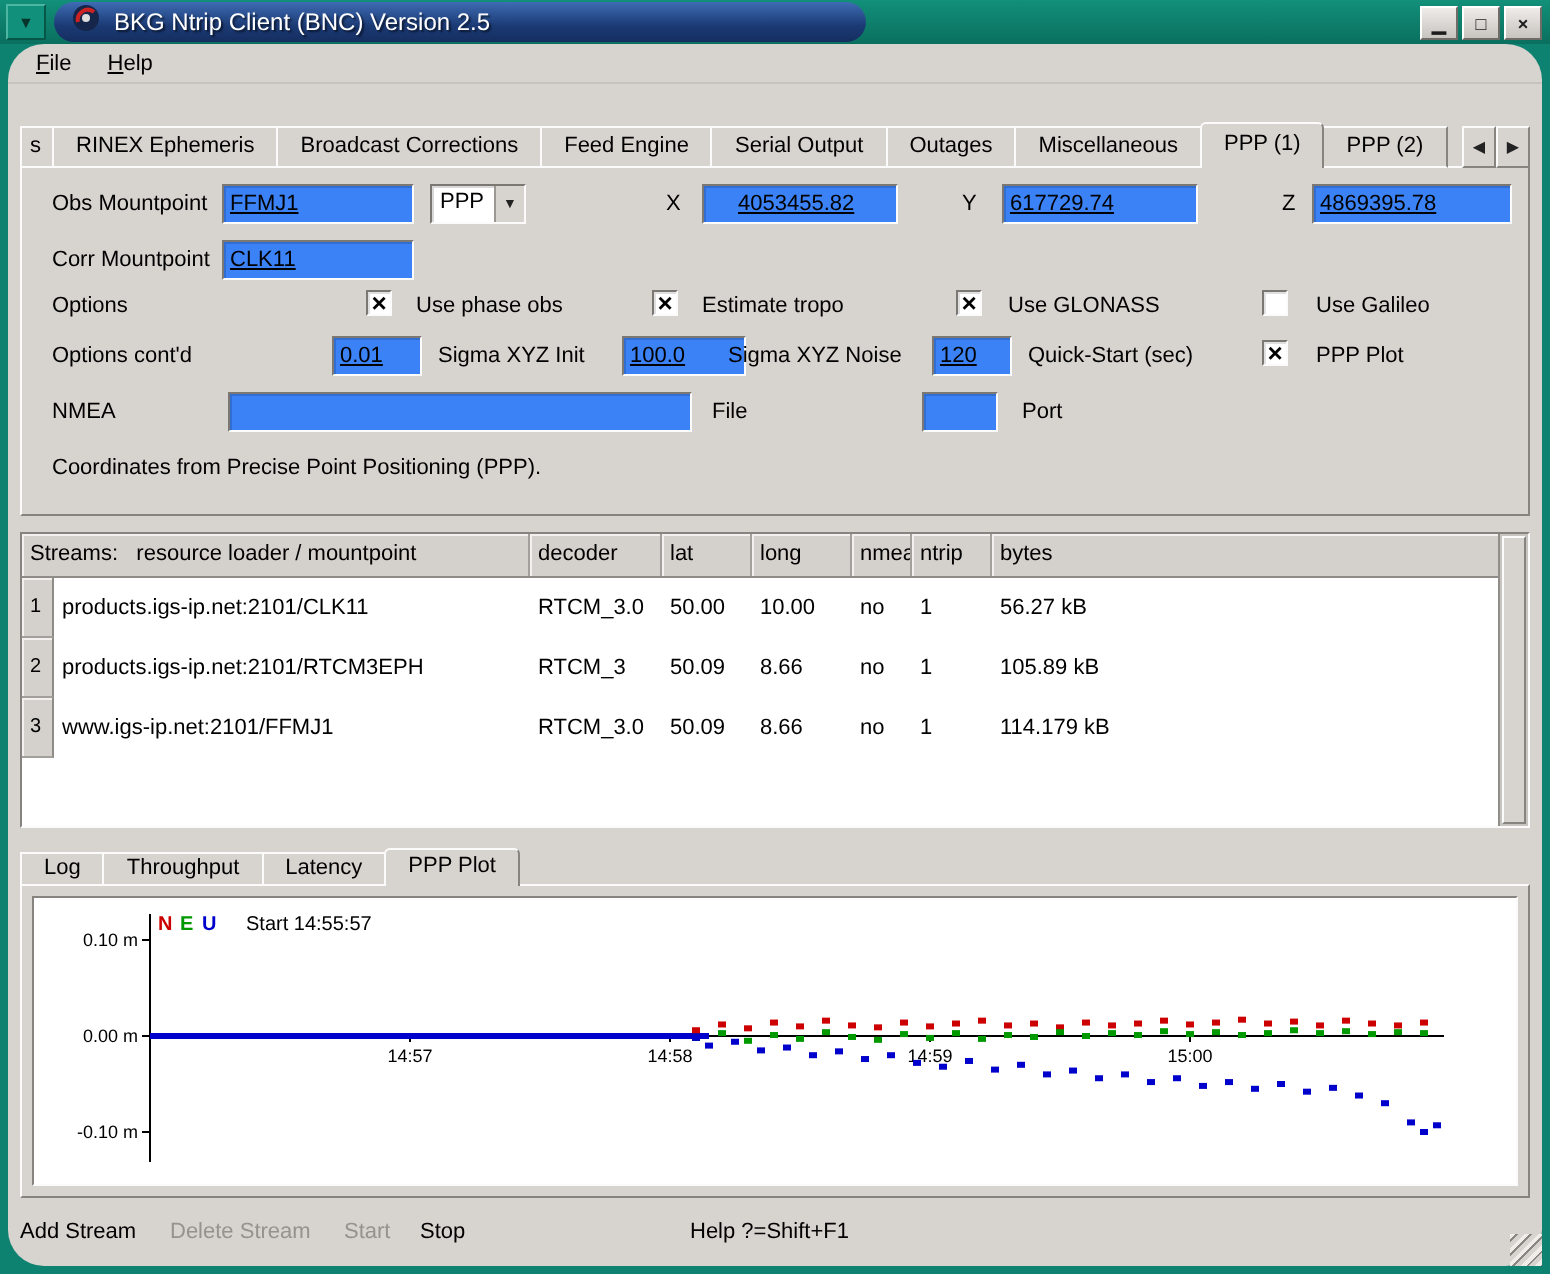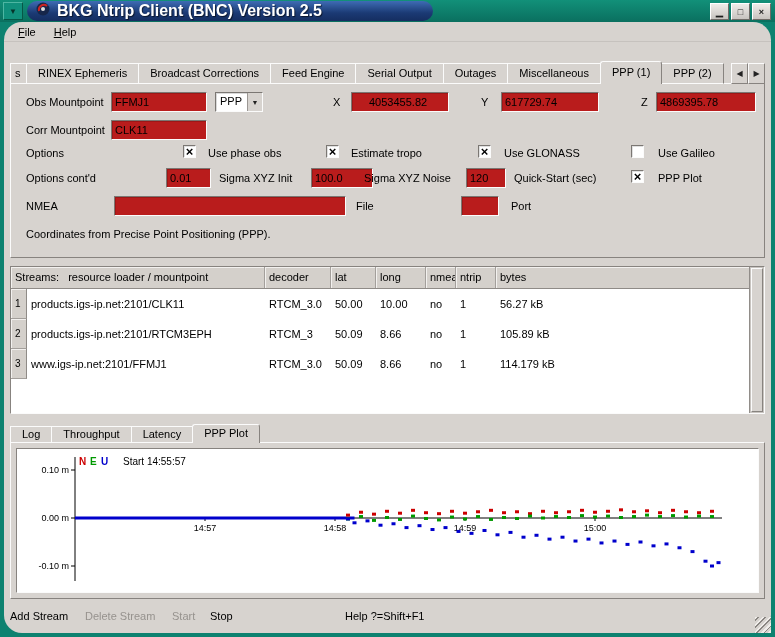--- a/index.html
+++ b/index.html
@@ -6,21 +6,21 @@
   html,body{width:775px;height:637px;}
   body{position:relative;background:#0d8270;font-family:"Liberation Sans",sans-serif;overflow:hidden;}
 
   
   .titlebar{position:absolute;top:0;left:0;right:0;height:22px;background:linear-gradient(#129079,#0a6f5f);}
   .win-menu-btn{position:absolute;left:3px;top:2px;width:20px;height:18px;background:#11907c;
     border:1px solid;border-color:#4db6a2 #065747 #065747 #4db6a2;color:#06332a;font-size:8px;
     display:flex;align-items:center;justify-content:center;cursor:default;}
   .title-blob{position:absolute;left:27px;top:1px;width:406px;height:20px;border-radius:10px;
     background:linear-gradient(#3e6cb4,#1b3a74 60%,#152e60);display:flex;align-items:center;padding:0 9px;gap:7px;}
-  .title-text{color:#fff;font-weight:bold;font-size:16px;text-shadow:1px 1px 1px rgba(0,0,0,.6);white-space:nowrap;}
+  .title-text{color:#fff;font-weight:normal;font-size:12px;text-shadow:1px 1px 1px rgba(0,0,0,.6);white-space:nowrap;}
   .win-buttons{position:absolute;right:4px;top:3px;display:flex;gap:2px;}
   .win-btn{width:19px;height:17px;background:linear-gradient(#efece9,#c7c3bf);
     border:1px solid;border-color:#fff #6f6b67 #6f6b67 #fff;font-size:9px;color:#1c1c1c;
     display:flex;align-items:center;justify-content:center;font-weight:bold;}
 
   .content{position:absolute;left:4px;top:22px;width:767px;height:611px;background:#d7d3cf;border-radius:18px;}
 
   .menubar{position:absolute;top:0;left:0;right:0;height:20px;display:flex;align-items:center;
     padding-left:6px;gap:2px;border-bottom:1px solid #c6c2be;}
   .menu-item{font-size:11px;padding:2px 8px;color:#000;}
@@ -36,23 +36,23 @@
     border-top-left-radius:3px;border-top-right-radius:3px;}
   .tab-arrows{position:absolute;top:41px;right:6px;display:flex;z-index:3;}
   .arrow-btn{width:17px;height:21px;background:#d7d3cf;border:1px solid;
     border-color:#fbfbfb #87837f #87837f #fbfbfb;font-size:8px;color:#222;
     display:flex;align-items:center;justify-content:center;}
 
   
   .form-panel{position:absolute;top:61px;left:6px;right:6px;height:175px;background:#d7d3cf;
     border:1px solid;border-color:#fbfbfb #87837f #87837f #fbfbfb;z-index:2;}
   .lbl{position:absolute;font-size:11px;color:#000;white-space:nowrap;}
-  .field{position:absolute;height:20px;background:#b91c1c;border:1px solid;
+  .field{position:absolute;height:20px;background:#3b82f6;border:1px solid;
     border-color:#7b7773 #fbfbfb #fbfbfb #7b7773;box-shadow:inset 1px 1px 0 rgba(0,0,0,.15);
-    font-family:"Liberation Sans",sans-serif;font-size:11px;padding:2px 3px;color:#000;}
+    font-family:"Liberation Sans",sans-serif;font-size:11px;padding:2px 3px;color:#000;text-decoration:underline;}
   .combo{position:absolute;height:20px;background:#fff;border:1px solid;
     border-color:#7b7773 #fbfbfb #fbfbfb #7b7773;box-shadow:inset 1px 1px 0 rgba(0,0,0,.15);
     display:flex;align-items:stretch;}
   .combo-val{flex:1;font-size:11px;padding:2px 0 0 4px;}
   .combo-arrow{flex:0 0 15px;background:#d7d3cf;border-left:1px solid #9b9793;font-size:7px;color:#222;
     display:flex;align-items:center;justify-content:center;}
   .cb{position:absolute;width:13px;height:13px;background:#fff;border:1px solid;
     border-color:#7b7773 #fbfbfb #fbfbfb #7b7773;box-shadow:inset 1px 1px 0 rgba(0,0,0,.12);
     font-size:13px;line-height:11px;text-align:center;color:#000;font-weight:bold;overflow:hidden;}
 

